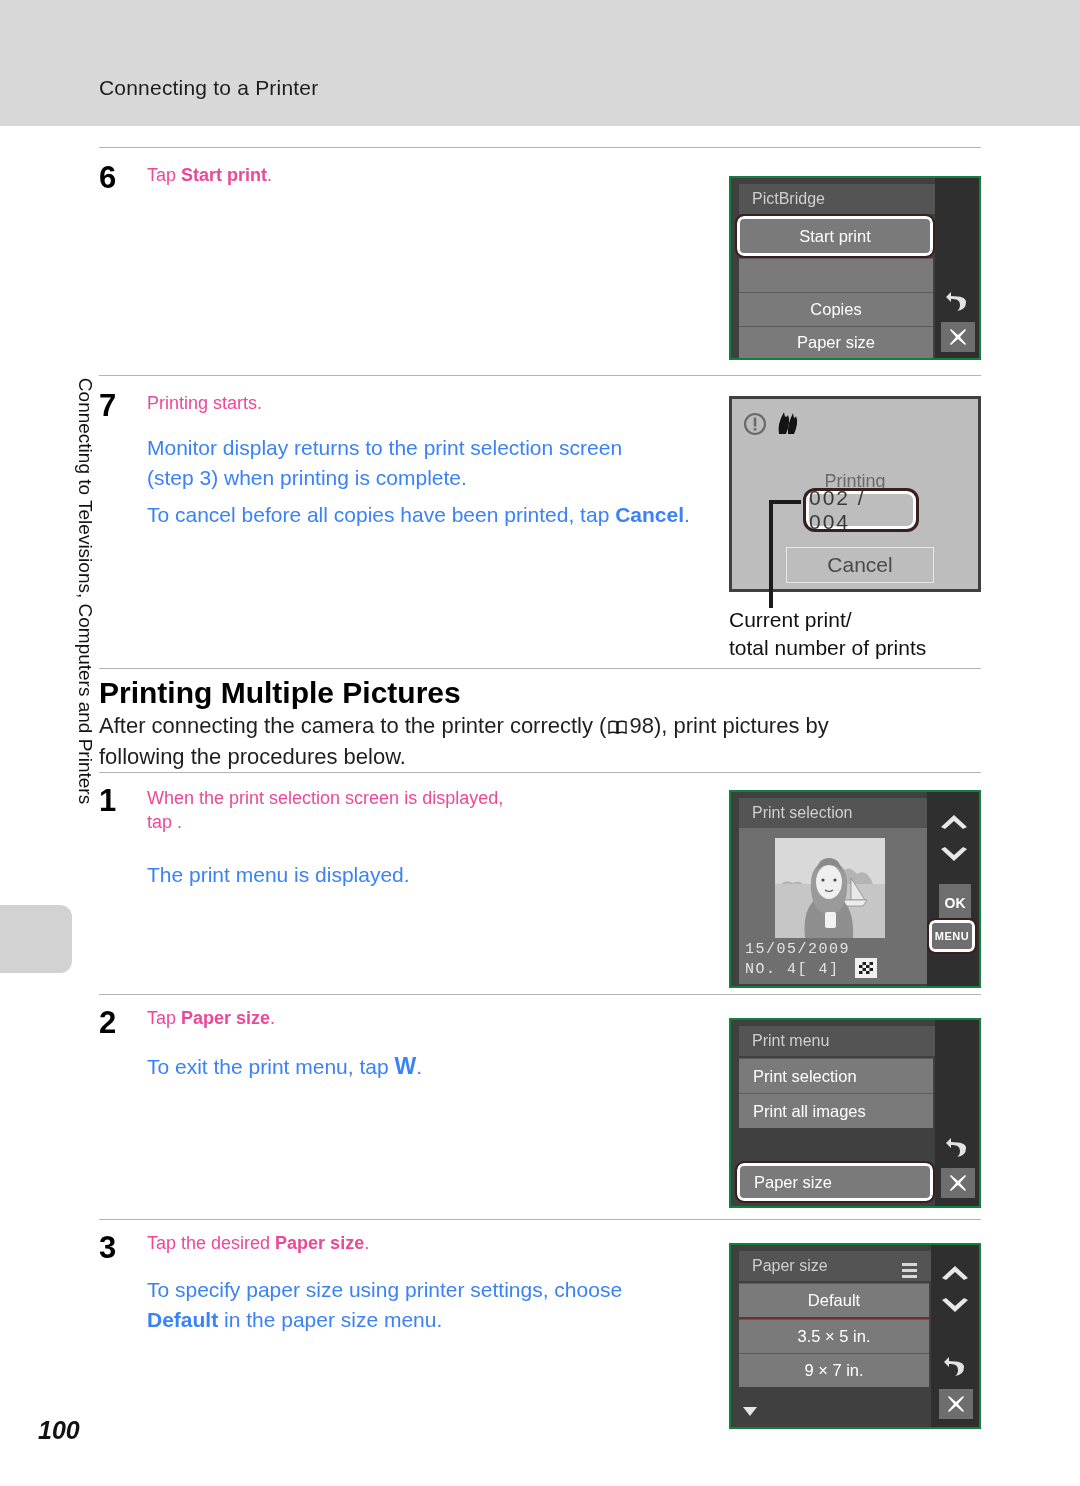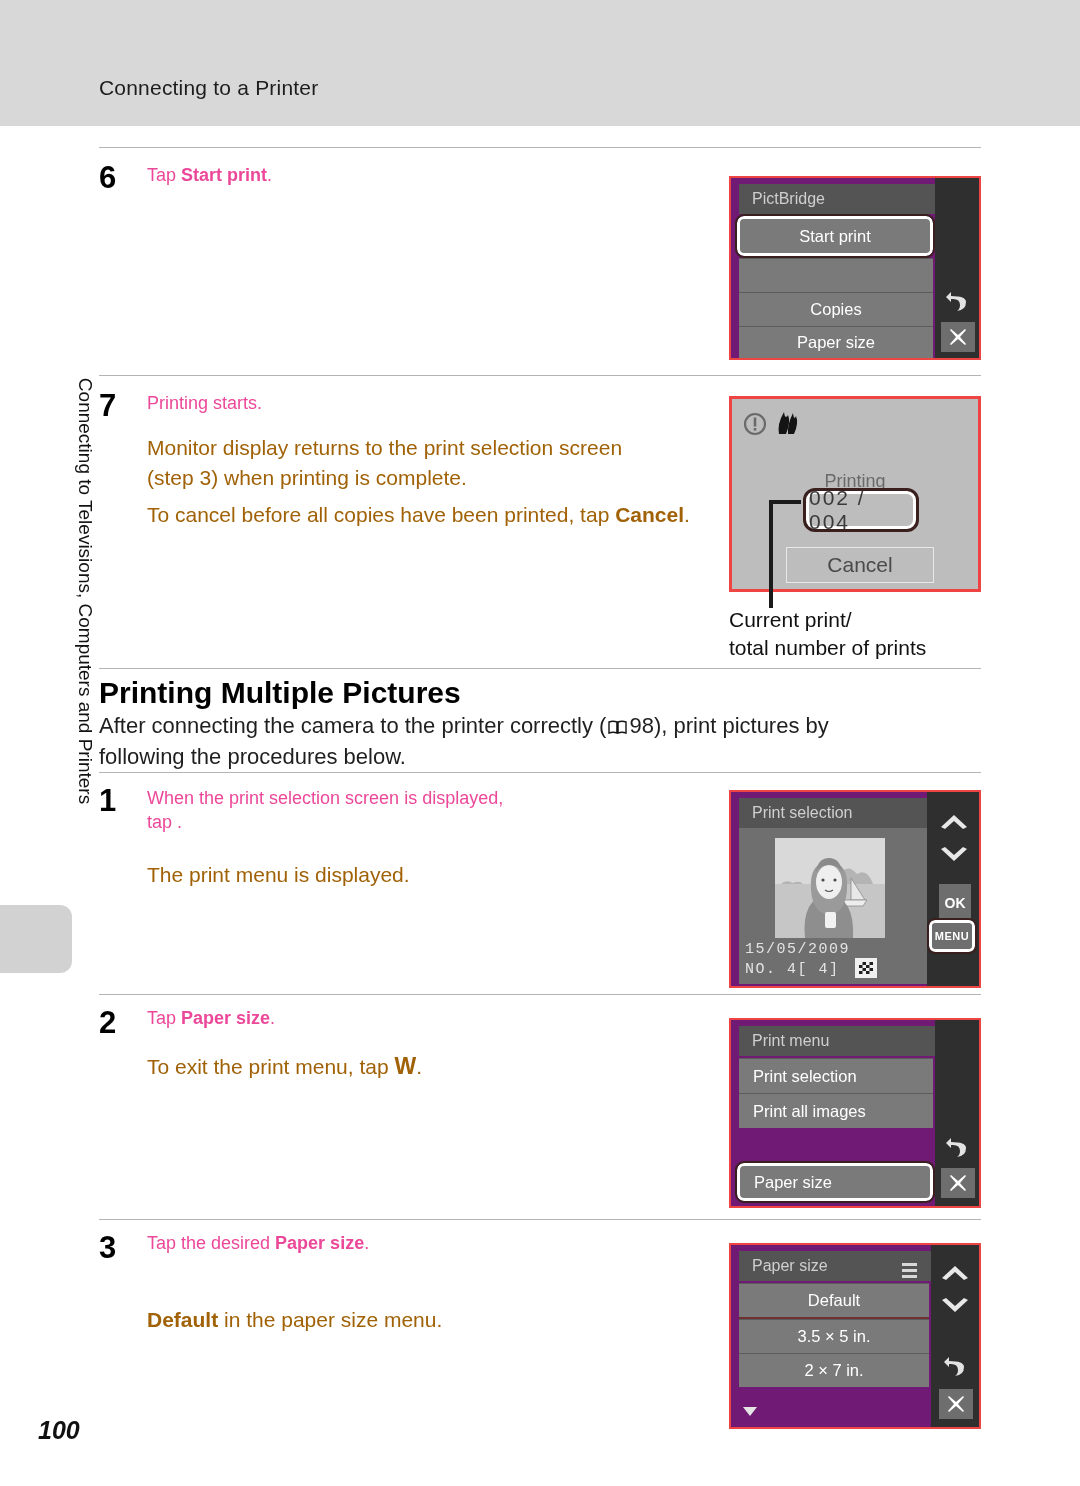--- a/index.html
+++ b/index.html
@@ -43,43 +43,43 @@
   }
   
   .step-num{
     position:absolute;font-size:31px;font-weight:bold;color:#000;
   }
   .step-title{
     position:absolute;font-size:18px;color:#ec4899;white-space:nowrap;
   }
   .step-title b{font-weight:bold;}
   .step-body{
-    position:absolute;font-size:21px;color:#a16207;line-height:1.42;
+    position:absolute;font-size:21px;color:#3b82f6;line-height:1.42;
   }
   .step-body b{font-weight:bold;}
   .sect-head{
     position:absolute;font-size:30px;font-weight:bold;color:#000;
   }
   .sect-body{
     position:absolute;font-size:22px;color:#1f1f1f;line-height:1.42;
   }
   .caption{
     position:absolute;font-size:21px;color:#111;line-height:1.34;
   }
   .bookicon{
     display:inline-block;width:19px;height:15px;position:relative;
     vertical-align:-2px;margin:0 2px;
   }
   .bookicon svg{position:absolute;left:0;top:0;}
   .wglyph{font-weight:bold;font-size:23px;}
   
   .cam{
     position:absolute;
-    background:#701a75;
-    border:2px solid #ef4444;
+    background:#404040;
+    border:2px solid #15803d;
     box-sizing:border-box;
   }
   .scr-titlebar{
     position:absolute;left:8px;right:0;top:6px;height:30px;
     background:#545454;
     color:#cfcfcf;font-size:16px;
     display:flex;align-items:center;
     padding-left:13px;box-sizing:border-box;
   }
   .menu-row{
@@ -99,21 +99,21 @@
     position:absolute;top:0;bottom:0;background:#2f2f2f;
   }
   .sb-icon{
     position:absolute;color:#e8e8e8;
     display:flex;align-items:center;justify-content:center;
     font-size:23px;
   }
   .sb-icon.boxed{background:#6e6e6e;}
   
   .printing-screen{
-    background:#bdbdbd;border:3px solid #ef4444;box-sizing:border-box;
+    background:#bdbdbd;border:3px solid #404040;box-sizing:border-box;
   }
   .pr-label{
     position:absolute;color:#6a6a6a;font-size:18px;text-align:center;width:100%;
   }
   .pr-count{
     position:absolute;background:#bdbdbd;color:#3a3a3a;font-size:21px;
     display:flex;align-items:center;justify-content:center;
     border:3px solid #ffffff;border-radius:9px;
     outline:3px solid #3a1f1f;
     letter-spacing:2px;
@@ -356,21 +356,21 @@
         <path d="M3 2 L10 8 L17 2 L18 3 L12 10 L18 17 L17 18 L10 12 L3 18 L2 17 L8 10 L2 3 z" fill="#ffffff"></path>
       </svg>
   </div>
 </div>
 
 <div class="step-num" style="left:99px;top:1230px;">3</div>
 <div class="step-title" style="left:147px;top:1233px;">
   <span>Tap the desired </span><b>Paper size</b><span>.</span>
 </div>
 <div class="step-body" style="left:147px;top:1275px;width:560px;">
-  <br>
+  <span>To specify paper size using printer settings, choose</span><br>
   <b>Default</b><span> in the paper size menu.</span>
 </div>
 
 <div class="cam" style="left:729px;top:1243px;width:252px;height:186px;">
   <div class="sidebar-dark" style="right:0;width:48px;"></div>
   <div class="scr-titlebar" style="right:48px;">
     <span>Paper size</span>
     <span class="titlebar-listicon">
         <i></i>
         <i></i>
@@ -378,21 +378,21 @@
       </span>
   </div>
   <div class="menu-row" style="left:8px;right:50px;top:38px;height:34px;">
     <span>Default</span>
   </div>
   <div class="red-sep" style="left:8px;right:50px;top:72px;"></div>
   <div class="menu-row" style="left:8px;right:50px;top:74px;height:34px;">
     <span>3.5 × 5 in.</span>
   </div>
   <div class="menu-row" style="left:8px;right:50px;top:108px;height:34px;">
-    <span>2 × 7 in.</span>
+    <span>9 × 7 in.</span>
   </div>
   <div class="scroll-tri" style="left:12px;top:162px;"></div>
   <div class="sb-icon" style="right:4px;top:14px;width:40px;height:26px;">
     <svg width="30" height="18" viewBox="0 0 30 18">
         <path d="M2 15 L15 3 L28 15 L24 17 L15 9 L6 17 z" fill="#e8e8e8"></path>
       </svg>
   </div>
   <div class="sb-icon" style="right:4px;top:48px;width:40px;height:26px;">
     <svg width="30" height="18" viewBox="0 0 30 18">
         <path d="M2 3 L15 15 L28 3 L24 1 L15 9 L6 1 z" fill="#e8e8e8"></path>

